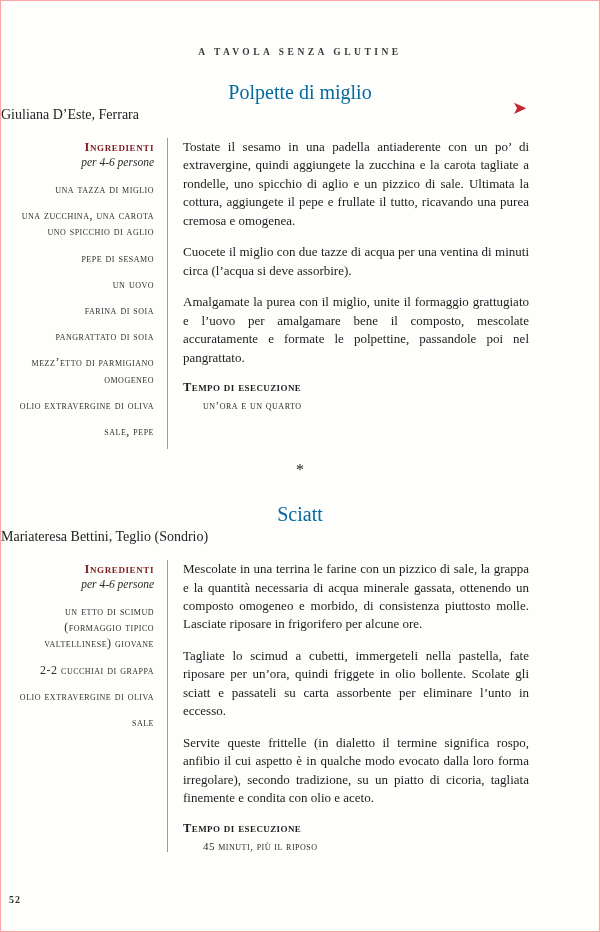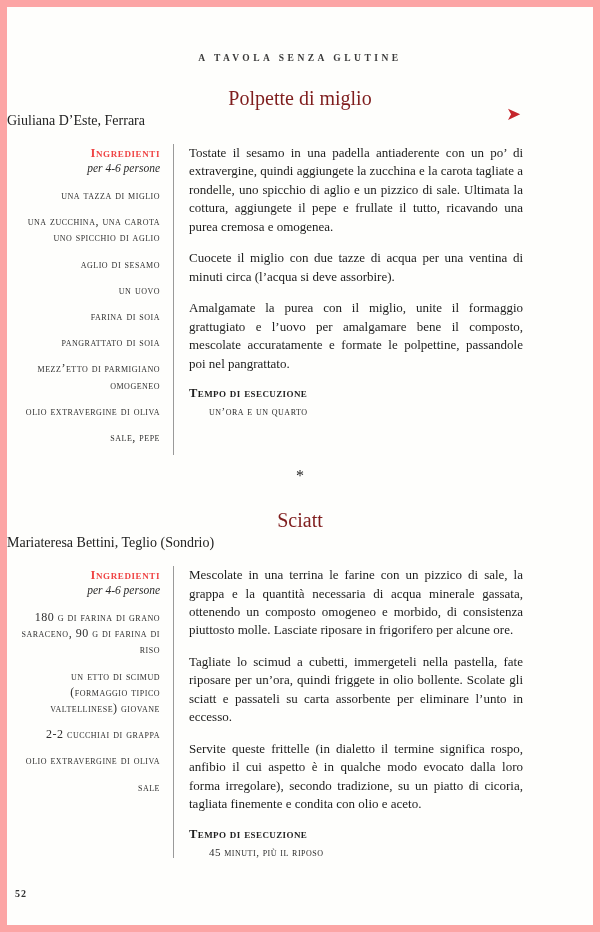--- a/index.html
+++ b/index.html
@@ -3,39 +3,39 @@
 <meta charset="utf-8">
 <style>
   * { box-sizing: border-box; }
   html, body { margin: 0; padding: 0; background: #ffffff; }
   .page {
     width: 600px;
     height: 932px;
     margin: 0 auto;
     position: relative;
     background: #fefefc;
-    border: 7px solid #fca5a5;
+    border: 1px solid #fca5a5;
     font-family: "Liberation Serif", "DejaVu Serif", serif;
     color: #1f1f1f;
     overflow: hidden;
   }
   .running-header {
     padding-top: 46px;
     text-align: center;
     font-size: 9.5px;
     font-weight: bold;
     letter-spacing: 3.5px;
     color: #3a3a3a;
   }
   .recipe-title {
     margin: 24px 0 3px;
     text-align: center;
     font-size: 20px;
     font-weight: normal;
-    color: #7f1d1d;
+    color: #0369a1;
   }
   .recipe-author {
     text-align: left;
     font-size: 14px;
     color: #222222;
   }
   .arrow-icon {
     position: absolute;
     right: 72px;
     top: 98px;
@@ -51,21 +51,21 @@
     flex: none;
     width: 158px;
     text-align: right;
     padding: 2px 13px 0 0;
   }
   .ing-head {
     font-weight: bold;
     font-variant: small-caps;
     font-size: 12.5px;
     letter-spacing: 0.6px;
-    color: #ef4444;
+    color: #7f1d1d;
   }
   .serving {
     font-style: italic;
     font-size: 11.5px;
     margin: 1px 0 13px;
     color: #2a2a2a;
   }
   .ing-item {
     font-variant: small-caps;
     font-size: 12px;
@@ -131,21 +131,21 @@
   <section>
     <h1 class="recipe-title">Polpette di miglio</h1>
     <div class="recipe-author">Giuliana D’Este, Ferrara</div>
 
     <div class="columns">
       <aside class="ingredients">
         <div class="ing-head">Ingredienti</div>
         <div class="serving">per 4-6 persone</div>
         <div class="ing-item">una tazza di miglio</div>
         <div class="ing-item">una zucchina, una carota uno spicchio di aglio</div>
-        <div class="ing-item">aglio di sesamo</div>
+        <div class="ing-item">pepe di sesamo</div>
         <div class="ing-item">un uovo</div>
         <div class="ing-item">farina di soia</div>
         <div class="ing-item">pangrattato di soia</div>
         <div class="ing-item">mezz’etto di parmigiano omogeneo</div>
         <div class="ing-item">olio extravergine di oliva</div>
         <div class="ing-item">sale, pepe</div>
       </aside>
       <div class="recipe-body">
         <p>Tostate il sesamo in una padella antiaderente con un po’ di extravergine, quindi aggiungete la zucchina e la carota tagliate a rondelle, uno spicchio di aglio e un pizzico di sale. Ultimata la cottura, aggiungete il pepe e frullate il tutto, ricavando una purea cremosa e omogenea.</p>
         <p>Cuocete il miglio con due tazze di acqua per una ventina di minuti circa (l’acqua si deve assorbire).</p>
@@ -159,21 +159,20 @@
   <div class="separator">*</div>
 
   <section>
     <h1 class="recipe-title">Sciatt</h1>
     <div class="recipe-author">Mariateresa Bettini, Teglio (Sondrio)</div>
 
     <div class="columns">
       <aside class="ingredients">
         <div class="ing-head">Ingredienti</div>
         <div class="serving">per 4-6 persone</div>
-        <div class="ing-item">180 g di farina di grano saraceno, 90 g di farina di riso</div>
         <div class="ing-item">un etto di scimud (formaggio tipico valtellinese) giovane</div>
         <div class="ing-item">2-2 cucchiai di grappa</div>
         <div class="ing-item">olio extravergine di oliva</div>
         <div class="ing-item">sale</div>
       </aside>
       <div class="recipe-body">
         <p>Mescolate in una terrina le farine con un pizzico di sale, la grappa e la quantità necessaria di acqua minerale gassata, ottenendo un composto omogeneo e morbido, di consistenza piuttosto molle. Lasciate riposare in frigorifero per alcune ore.</p>
         <p>Tagliate lo scimud a cubetti, immergeteli nella pastella, fate riposare per un’ora, quindi friggete in olio bollente. Scolate gli sciatt e passateli su carta assorbente per eliminare l’unto in eccesso.</p>
         <p>Servite queste frittelle (in dialetto il termine significa rospo, anfibio il cui aspetto è in qualche modo evocato dalla loro forma irregolare), secondo tradizione, su un piatto di cicoria, tagliata finemente e condita con olio e aceto.</p>
         <div class="tempo-label">Tempo di esecuzione</div>

